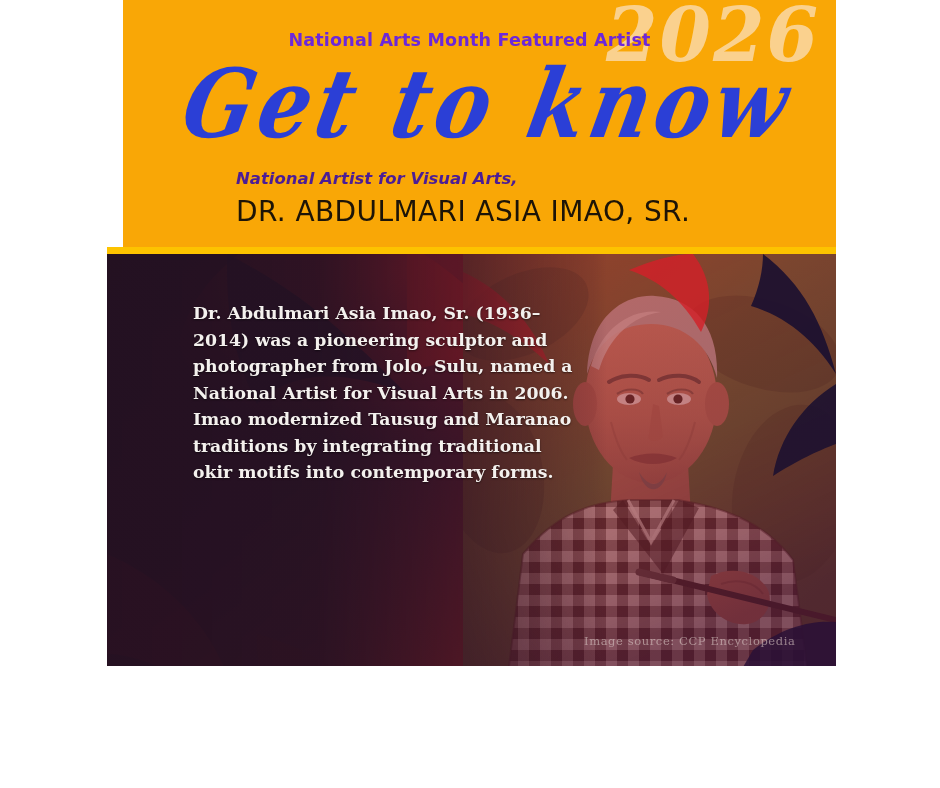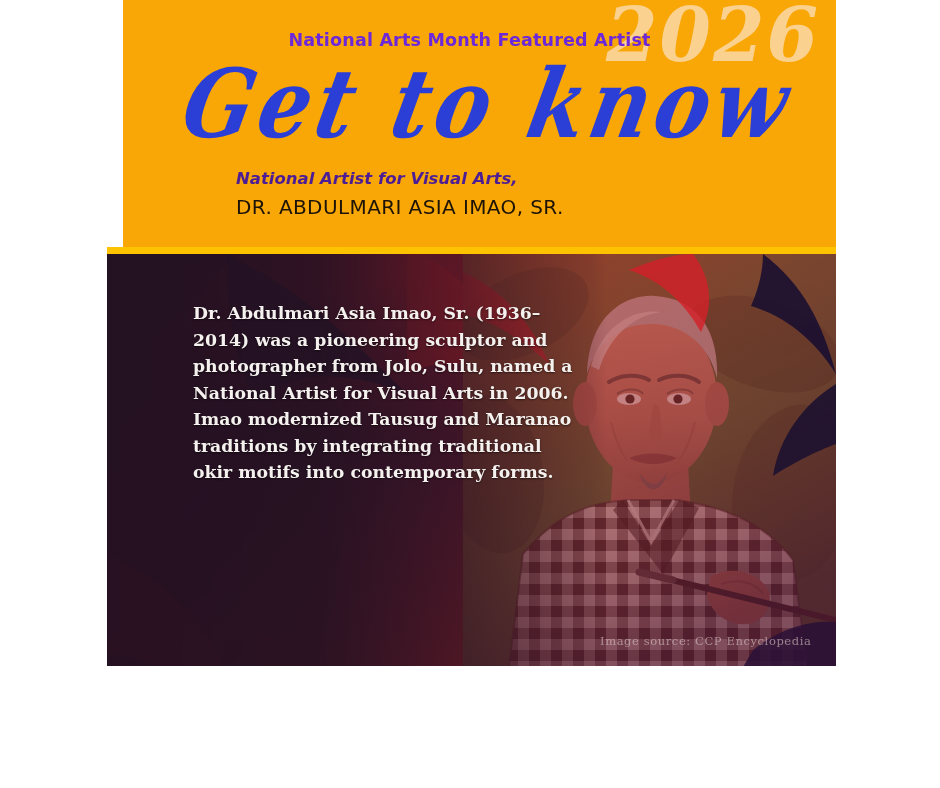--- a/index.html
+++ b/index.html
@@ -98,21 +98,21 @@
     font-size: 16.5px;
     color: #4c1d95;
     white-space: nowrap;
   }
   #subline-2 {
     position: absolute;
     left: 113px;
     top: 195px;
     font-family: "DejaVu Sans", sans-serif;
     font-weight: normal;
-    font-size: 20px;
+    font-size: 28px;
     letter-spacing: 0.4px;
     color: #1d1407;
     white-space: nowrap;
   }
 
   
   #body-panel {
     position: absolute;
     left: 0; top: 254px;
     width: 729px;
@@ -165,21 +165,21 @@
     top: 436px;
     font-family: "DejaVu Sans", sans-serif;
     font-size: 12.5px;
     color: #b7a7ad;
     opacity: 0.85;
     white-space: nowrap;
   }
 
   #image-credit {
     position: absolute;
-    left: 493px;
+    left: 477px;
     top: 380px;
     font-family: "DejaVu Serif", serif;
     font-size: 11.5px;
     letter-spacing: 0.6px;
     color: #d6c3c1;
     opacity: 0.62;
     white-space: nowrap;
   }
 
   #blue-rule {

